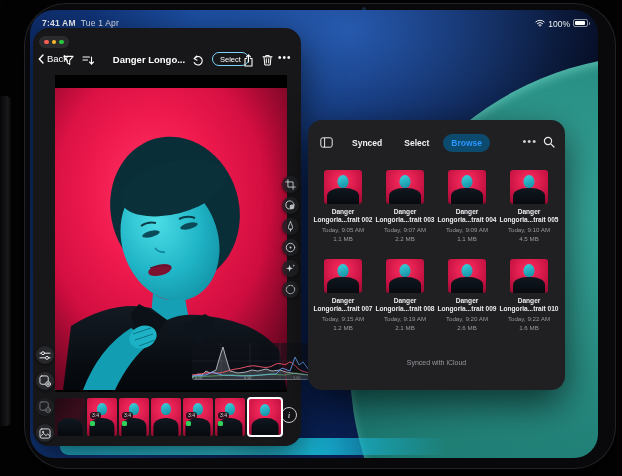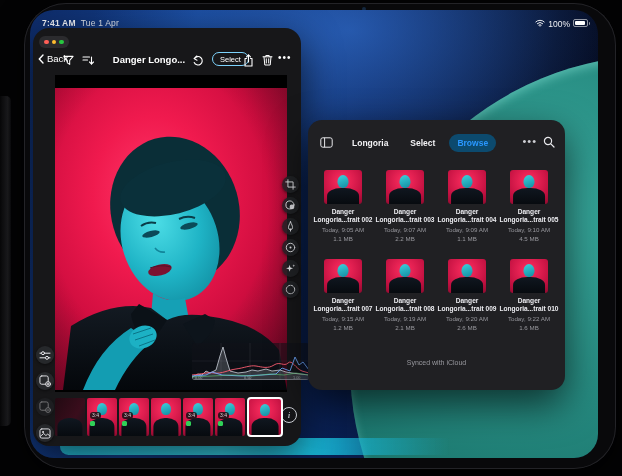--- a/index.html
+++ b/index.html
@@ -394,21 +394,21 @@
 
       <div class="win browser">
         <div class="bheader">
           <span class="sidebar-btn">
             <svg width="13" height="11" viewBox="0 0 13 11" fill="none" stroke="#e8e8ec" stroke-width="1">
               <rect x="0.8" y="0.8" width="11.4" height="9.4" rx="2"></rect>
                 <path d="M4.6 0.8 V10.2"></path>
             </svg>
           </span>
           <div class="tabs" id="browser-tabs">
-              <div class="tab">Longoria</div>
+              <div class="tab">Synced</div>
               <div class="tab">Select</div>
               <div class="tab active">Browse</div>
             </div>
           <span class="bmore">•••</span>
           <span class="bsearch">
             <svg width="12" height="12" viewBox="0 0 12 12" fill="none" stroke="#e8e8ec" stroke-width="1.2" stroke-linecap="round">
               <circle cx="5" cy="5" r="3.6"></circle>
                 <path d="M7.8 7.8 L11 11"></path>
             </svg>
           </span>

